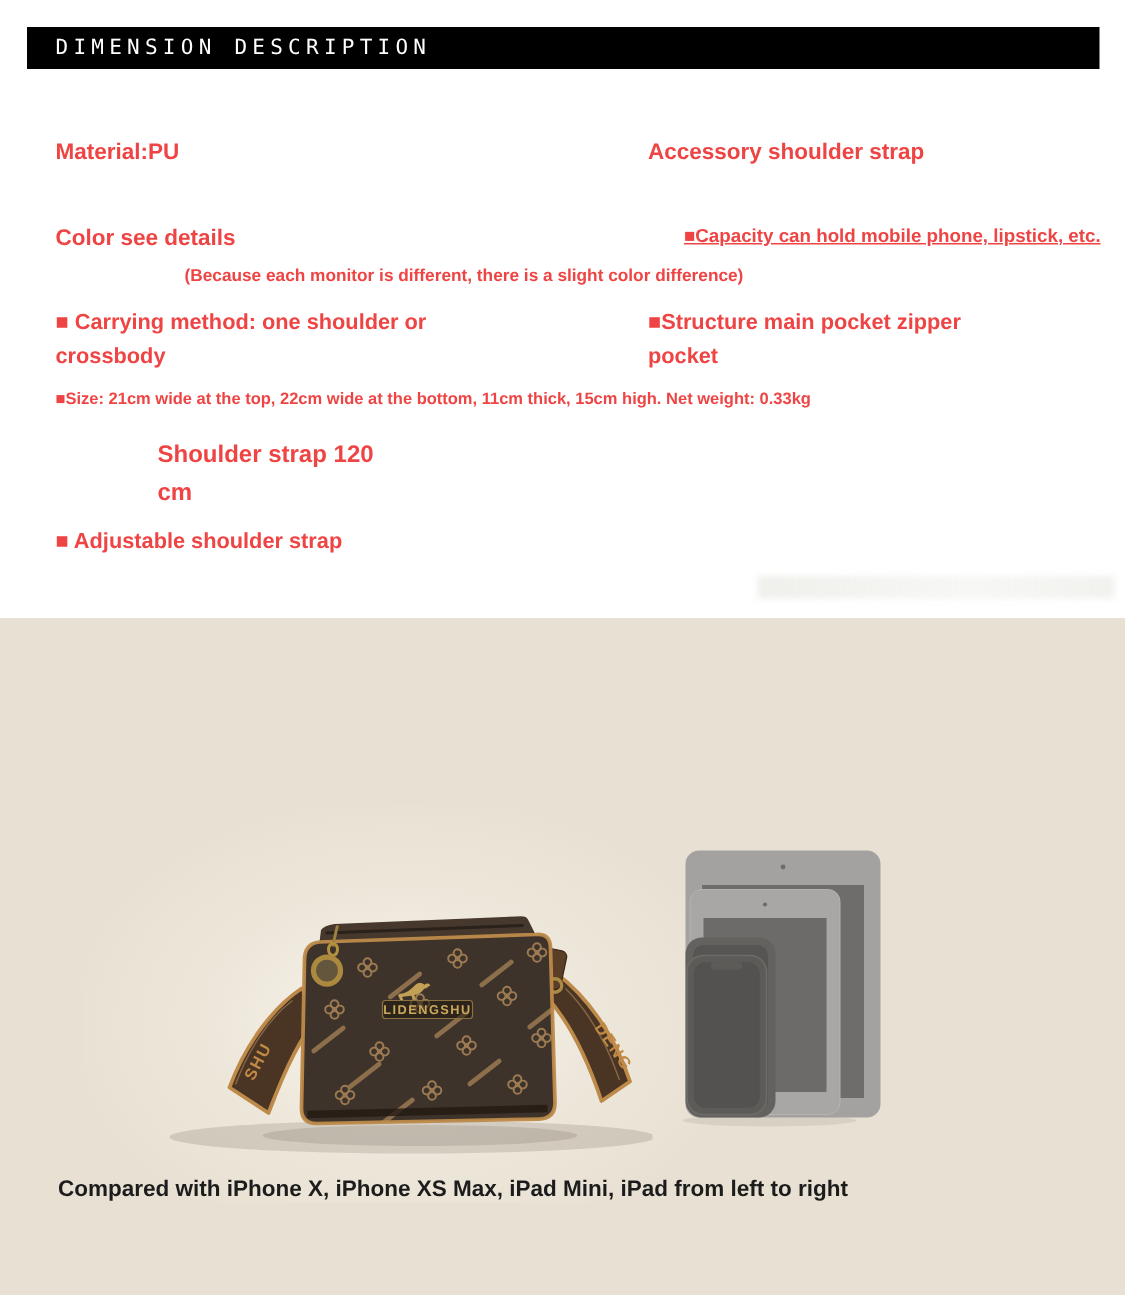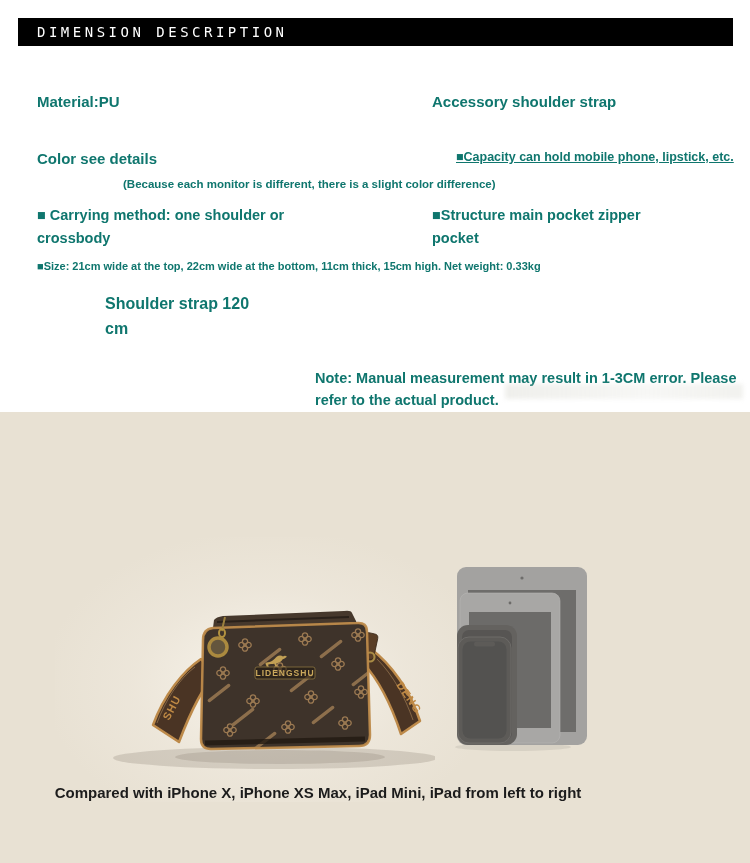--- a/index.html
+++ b/index.html
@@ -9,21 +9,21 @@
     font-family:"Liberation Sans", sans-serif;
     color:#141414;
   }
   .title-bar {
     position:absolute; left:18px; top:18px; width:715px; height:28px;
     background:#000; color:#fff;
     font-family:"DejaVu Sans Mono", monospace;
     font-size:14px; letter-spacing:3.5px; line-height:29px;
     padding-left:19px; box-sizing:border-box; white-space:nowrap;
   }
-  .spec { position:absolute; font-weight:700; color:#0f766e; }
+  .spec { position:absolute; font-weight:700; color:#ef4444; }
   .s-material   { left:37px;  top:93px;  font-size:15px; }
   .s-accessory  { left:432px; top:93px;  font-size:15px; }
   .s-color      { left:37px;  top:150px; font-size:15px; }
   .s-capacity   { left:456px; top:150px; font-size:12.5px;text-decoration:underline; }
   .s-monitor    { left:107px; top:178px; font-size:11.5px;margin-left:16px; }
   .s-carrying   { left:37px;  top:204px; width:272px; font-size:14.5px; line-height:1.6; }
   .s-structure  { left:432px; top:204px; width:232px; font-size:14.5px; line-height:1.6; }
   .s-size       { left:37px;  top:257px; width:648px; font-size:11px; line-height:1.65; }
   .s-straplen   { left:105px; top:292px; width:152px; font-size:16px; line-height:1.55; }
   .s-adjustable { left:37px;  top:353px; font-size:14.5px; }
@@ -39,21 +39,21 @@
   }
   .halo {
     position:absolute; left:55px; top:125px; width:430px; height:265px;
     background:radial-gradient(ellipse at 50% 55%,
       rgba(249,245,237,0.95) 0%, rgba(240,234,223,0.55) 45%, rgba(232,225,211,0) 75%);
   }
   .bag-wrap    { position:absolute; left:95px;  top:153px; width:340px; height:210px; }
   .device-wrap { position:absolute; left:453px; top:151px; width:140px; height:190px; }
   .caption {
     position:absolute; left:0; width:604px; top:372px; text-align:center;
-    font-size:15px; font-weight:700; color:#1c1c1c;margin-left:16px;
+    font-size:15px; font-weight:700; color:#1c1c1c;
   }
   svg text { font-family:"Liberation Sans", sans-serif; }
 </style>
 </head>
 <body>
 
 <div id="page">
 
   <div class="title-bar">
     <span>DIMENSION DESCRIPTION</span>
@@ -61,21 +61,21 @@
 
   <div class="spec s-material">Material:PU</div>
   <div class="spec s-accessory">Accessory shoulder strap</div>
   <div class="spec s-color">Color see details</div>
   <div class="spec s-capacity">■Capacity can hold mobile phone, lipstick, etc.</div>
   <div class="spec s-monitor">(Because each monitor is different, there is a slight color difference)</div>
   <div class="spec s-carrying">■ Carrying method: one shoulder or crossbody</div>
   <div class="spec s-structure">■Structure main pocket zipper pocket</div>
   <div class="spec s-size">■Size: 21cm wide at the top, 22cm wide at the bottom, 11cm thick, 15cm high. Net weight: 0.33kg</div>
   <div class="spec s-straplen">Shoulder strap 120 cm</div>
-  <div class="spec s-note">Note: Manual measurement may result in 1-3CM error. Please refer to the actual product.</div>
+  <div class="spec s-adjustable">■ Adjustable shoulder strap</div>
   <div class="watermark-remnant"></div>
 
   <div class="photo-section">
     <div class="halo"></div>
 
     <div class="bag-wrap">
       <svg viewBox="0 0 340 210" width="340" height="210">
         <defs>
           <clipPath id="bodyclip">
             <path d="M108,75 Q108,64 118,63 L262,58 Q272,57 272,67 L275,170 Q275,181 264,181 L116,184 Q106,184 106,174 Z"></path>

